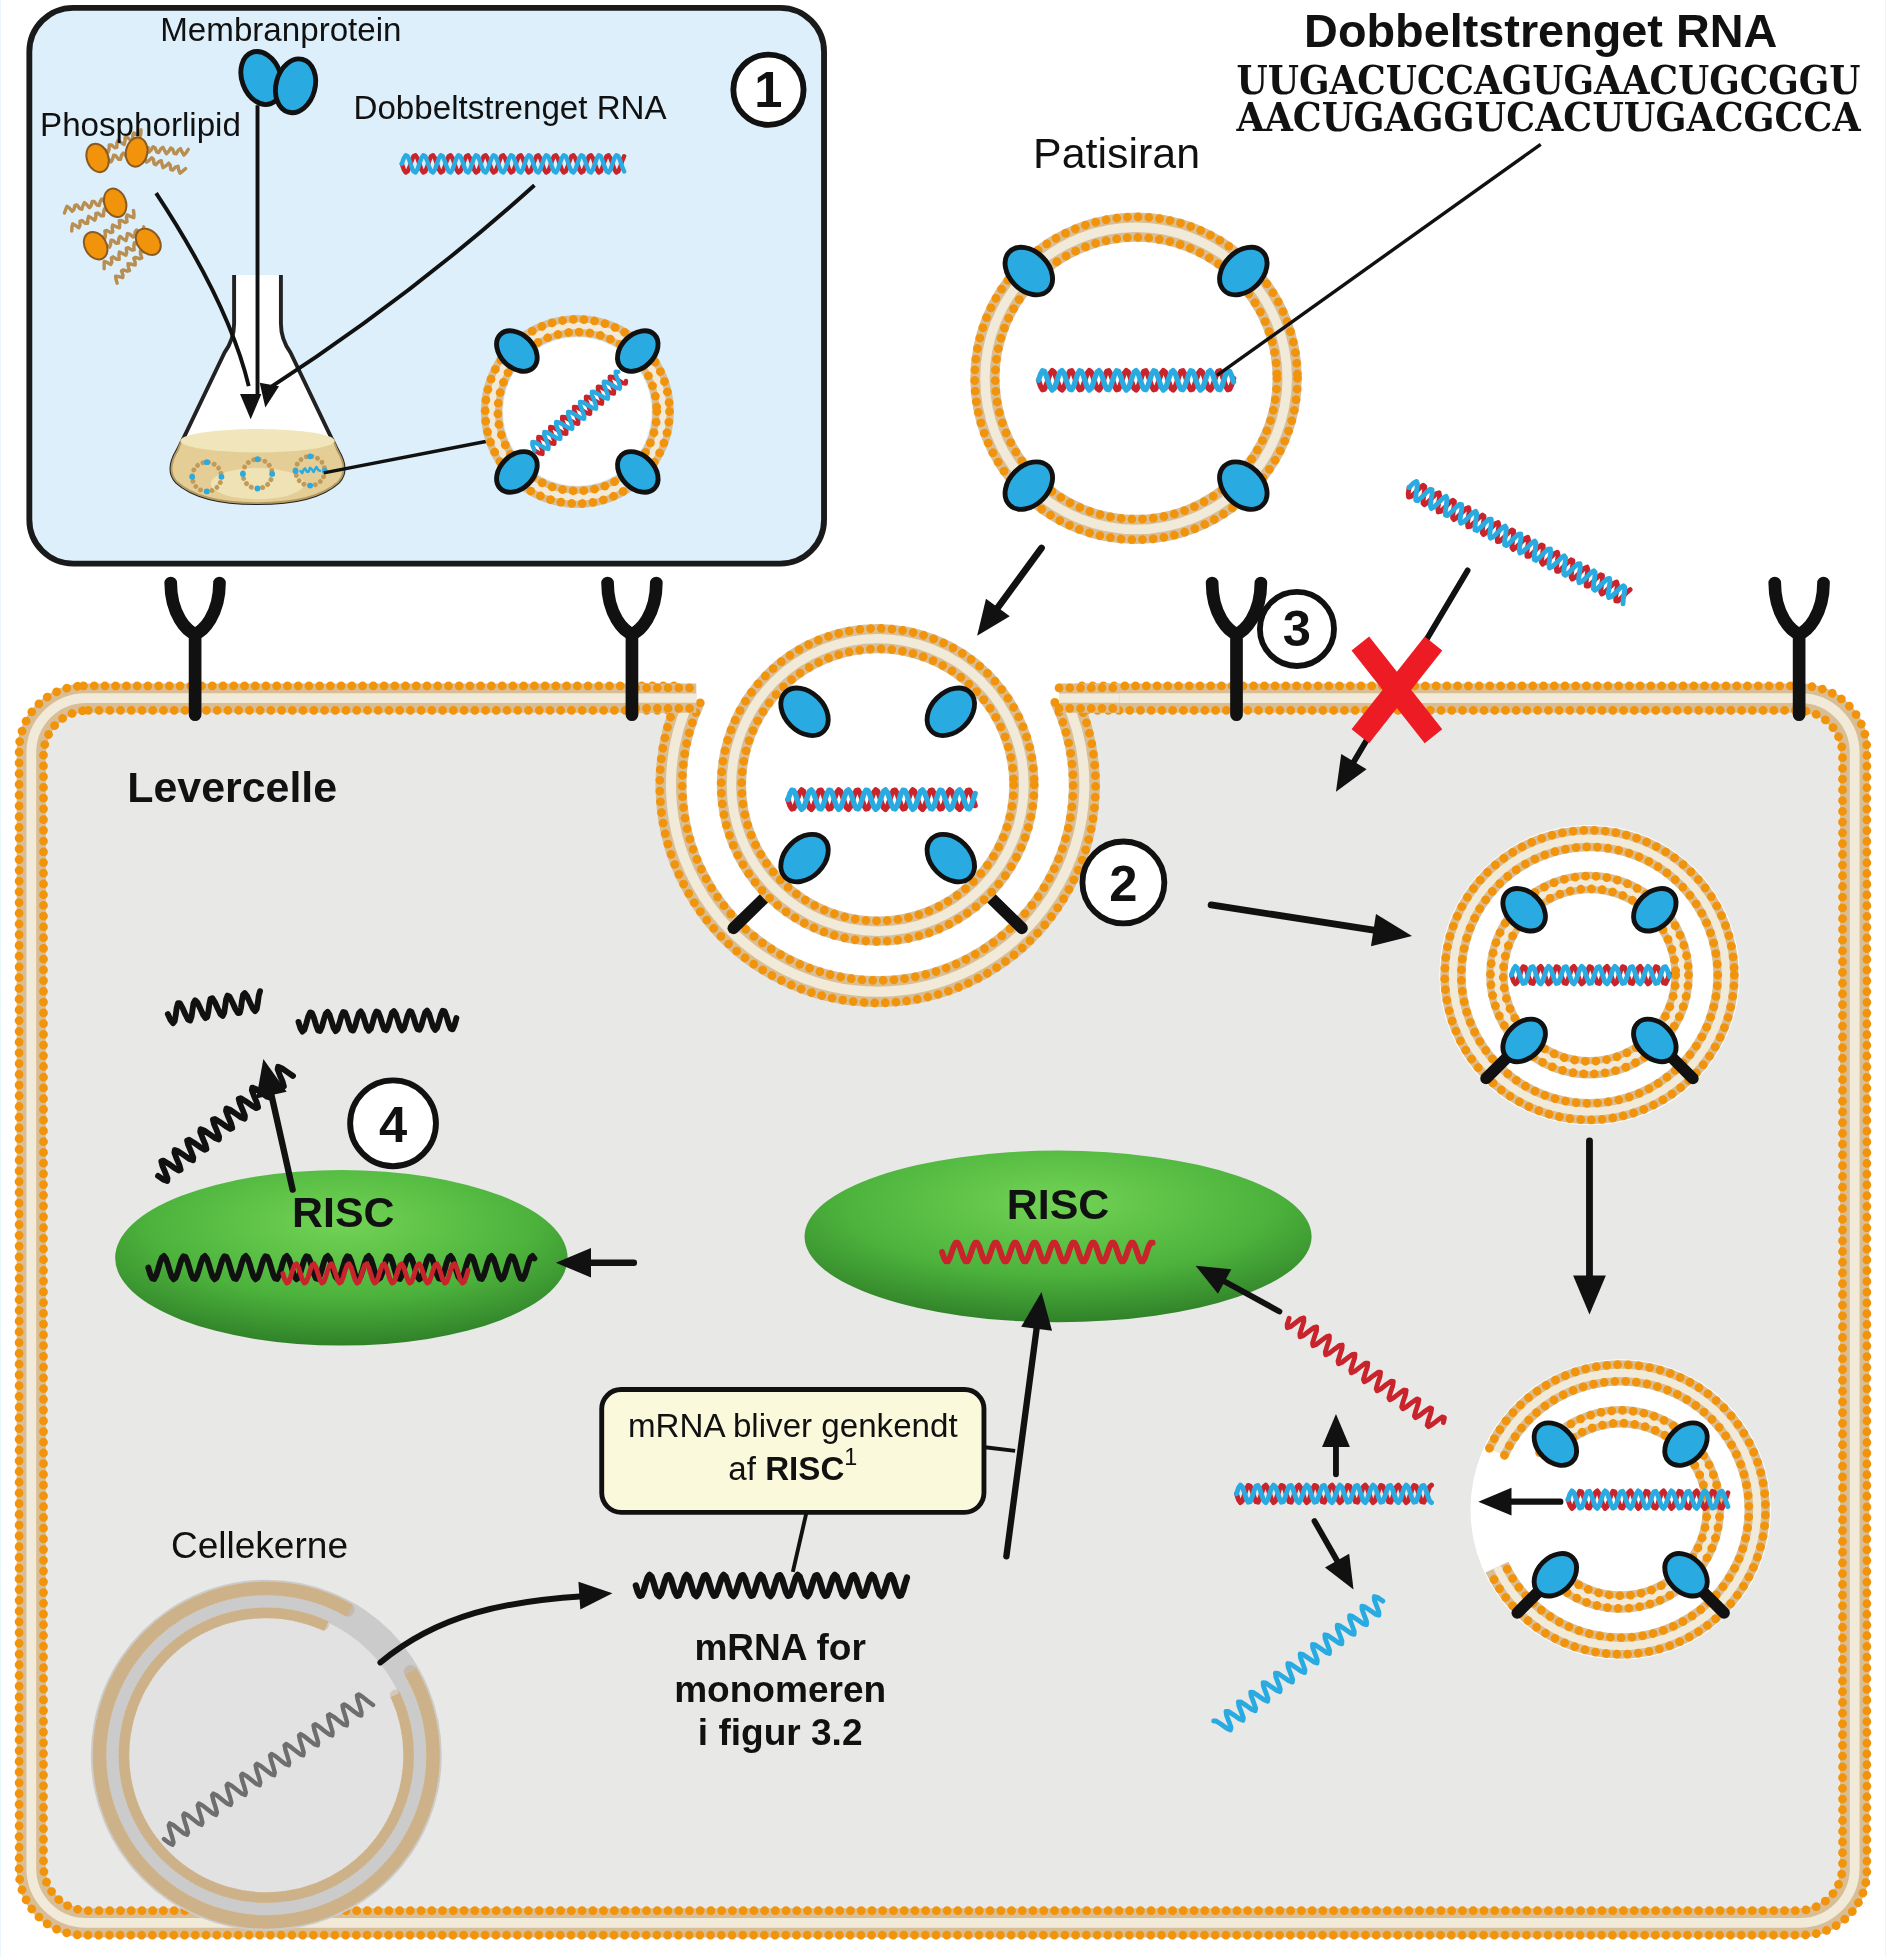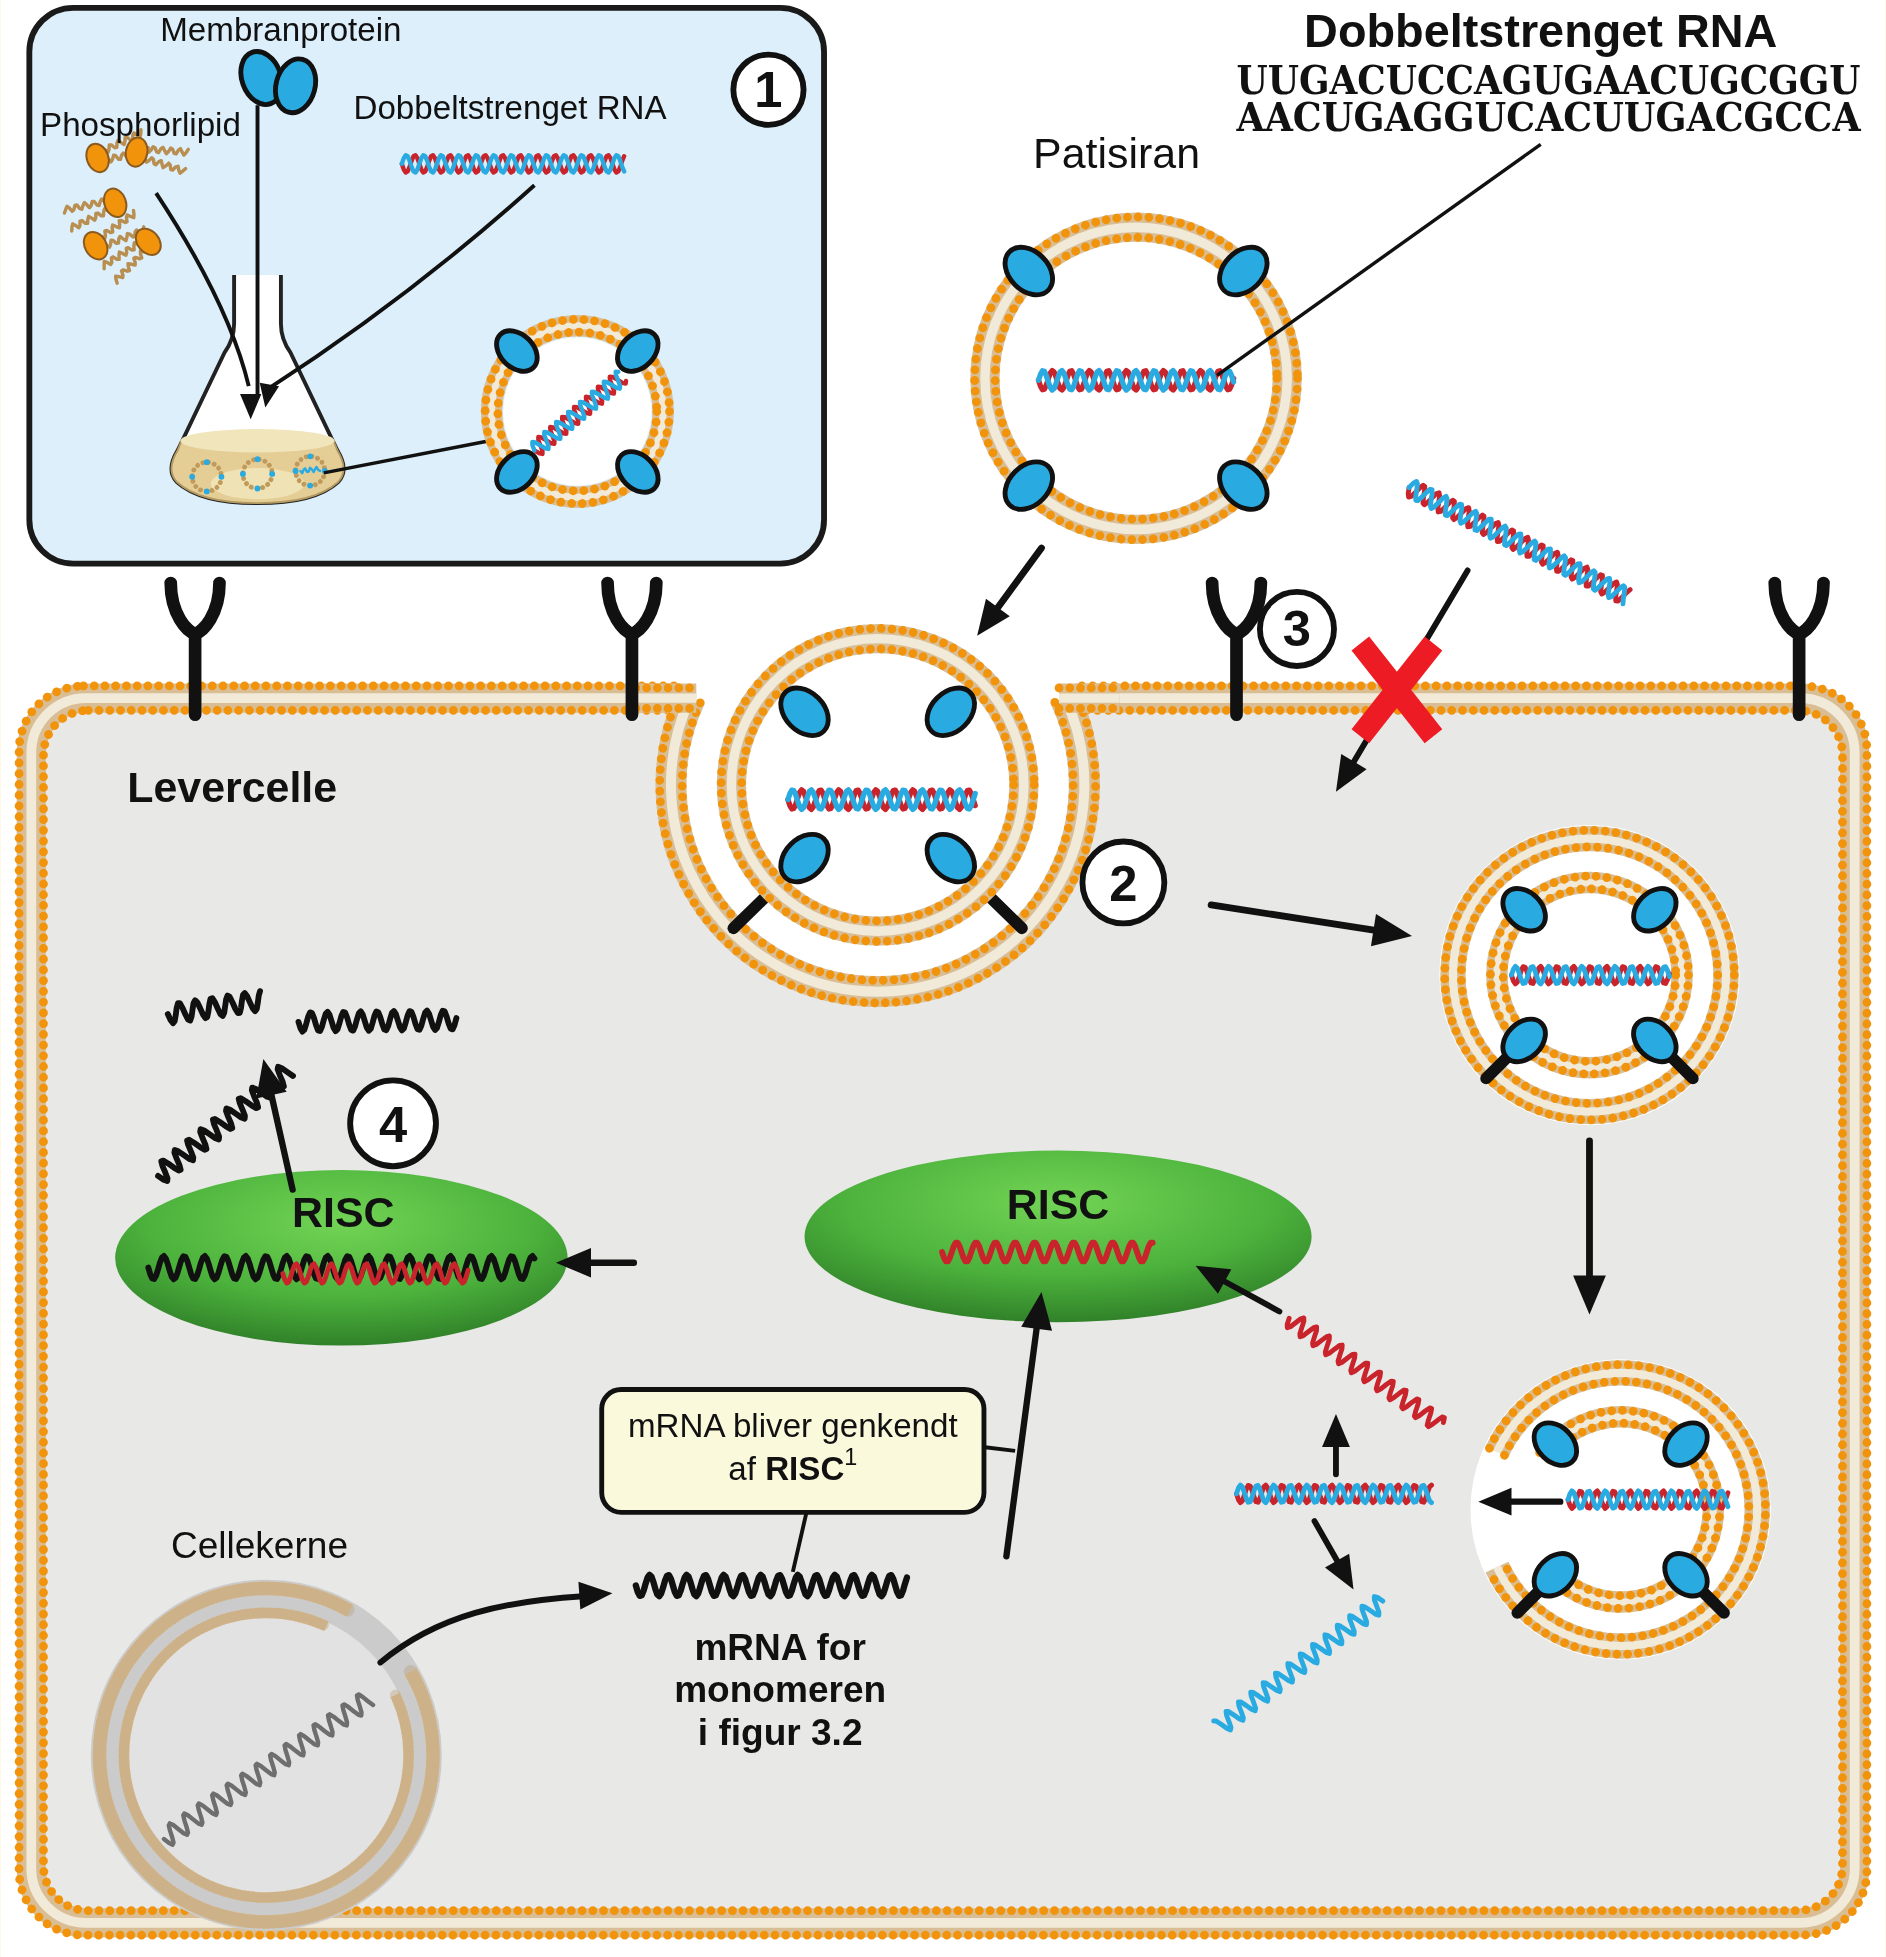--- a/index.html
+++ b/index.html
@@ -1,16 +1,16 @@
 <!DOCTYPE html>
 <html><head>
 <meta charset="utf-8">
 <style>
   html,body{margin:0;padding:0;background:#fff;}
-  #stage{position:relative;width:1886px;height:1957px;overflow:hidden;background:#eab308;}
+  #stage{position:relative;width:1886px;height:1957px;overflow:hidden;background:#0ea5e9;}
   svg{display:block;}
   text{font-family:"Liberation Sans",sans-serif;fill:#111;}
   .mid{text-anchor:middle;}
   .t34{font-size:34px;}
   .t38{font-size:38px;}
   .t44{font-size:44px;}
   .t48{font-size:48px;font-weight:600;}
   .bold{font-weight:bold;}
   .seq{font-family:"DejaVu Serif",serif;font-weight:bold;font-size:40px;}
   .stepnum{font-size:52px;font-weight:bold;text-anchor:middle;}

